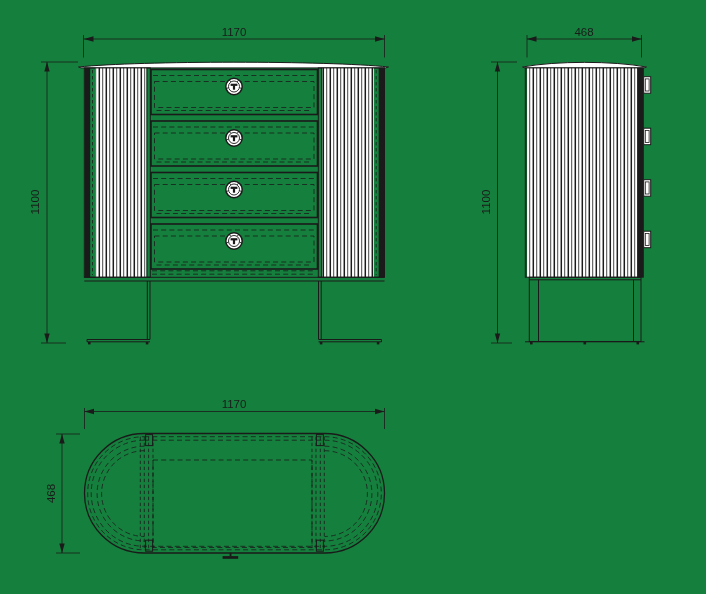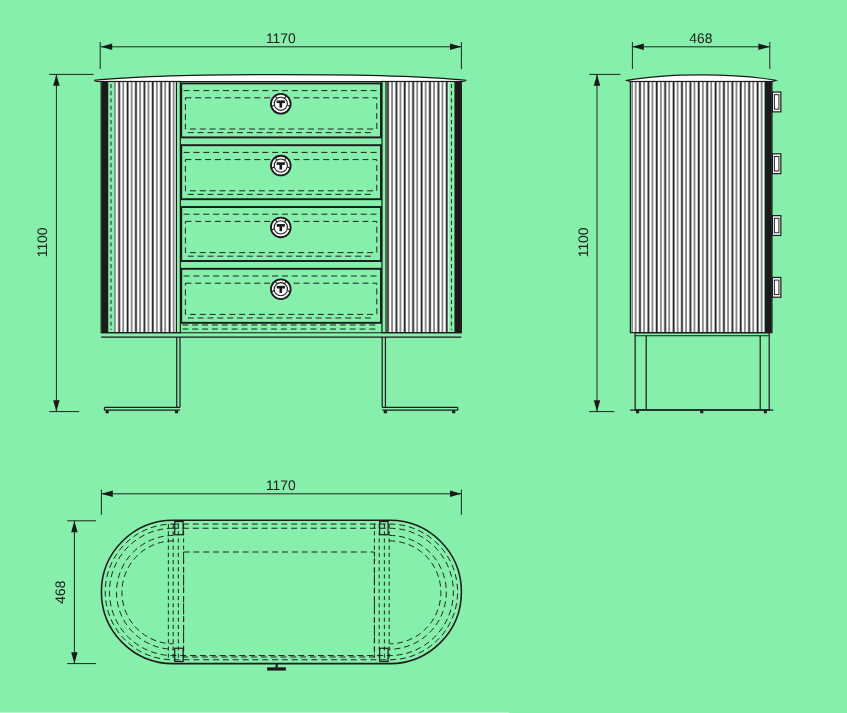--- a/index.html
+++ b/index.html
@@ -1,16 +1,16 @@
 <!DOCTYPE html>
 <html><head>
 <meta charset="utf-8">
 <style>
   html,body{margin:0;padding:0;background:#ffffff;}
-  .canvas{position:relative;width:706px;height:594px;background:#86efac;overflow:hidden;}
+  .canvas{position:relative;width:706px;height:594px;background:#15803d;overflow:hidden;}
   svg{display:block;}
   .s08{stroke-width:.8}
   .s13{stroke-width:1.3}
   .s15{stroke-width:1.6}
   .dash{stroke-dasharray:5 3.2}
   .dashs{stroke-dasharray:3.4 2.6}
   .fill{fill:#1a1a1a;stroke:none}
   .wfill{fill:#ffffff}
   text.dim{font-family:"Liberation Sans",sans-serif;font-size:11.5px;fill:#1a1a1a;stroke:none;text-anchor:middle}
 </style>

